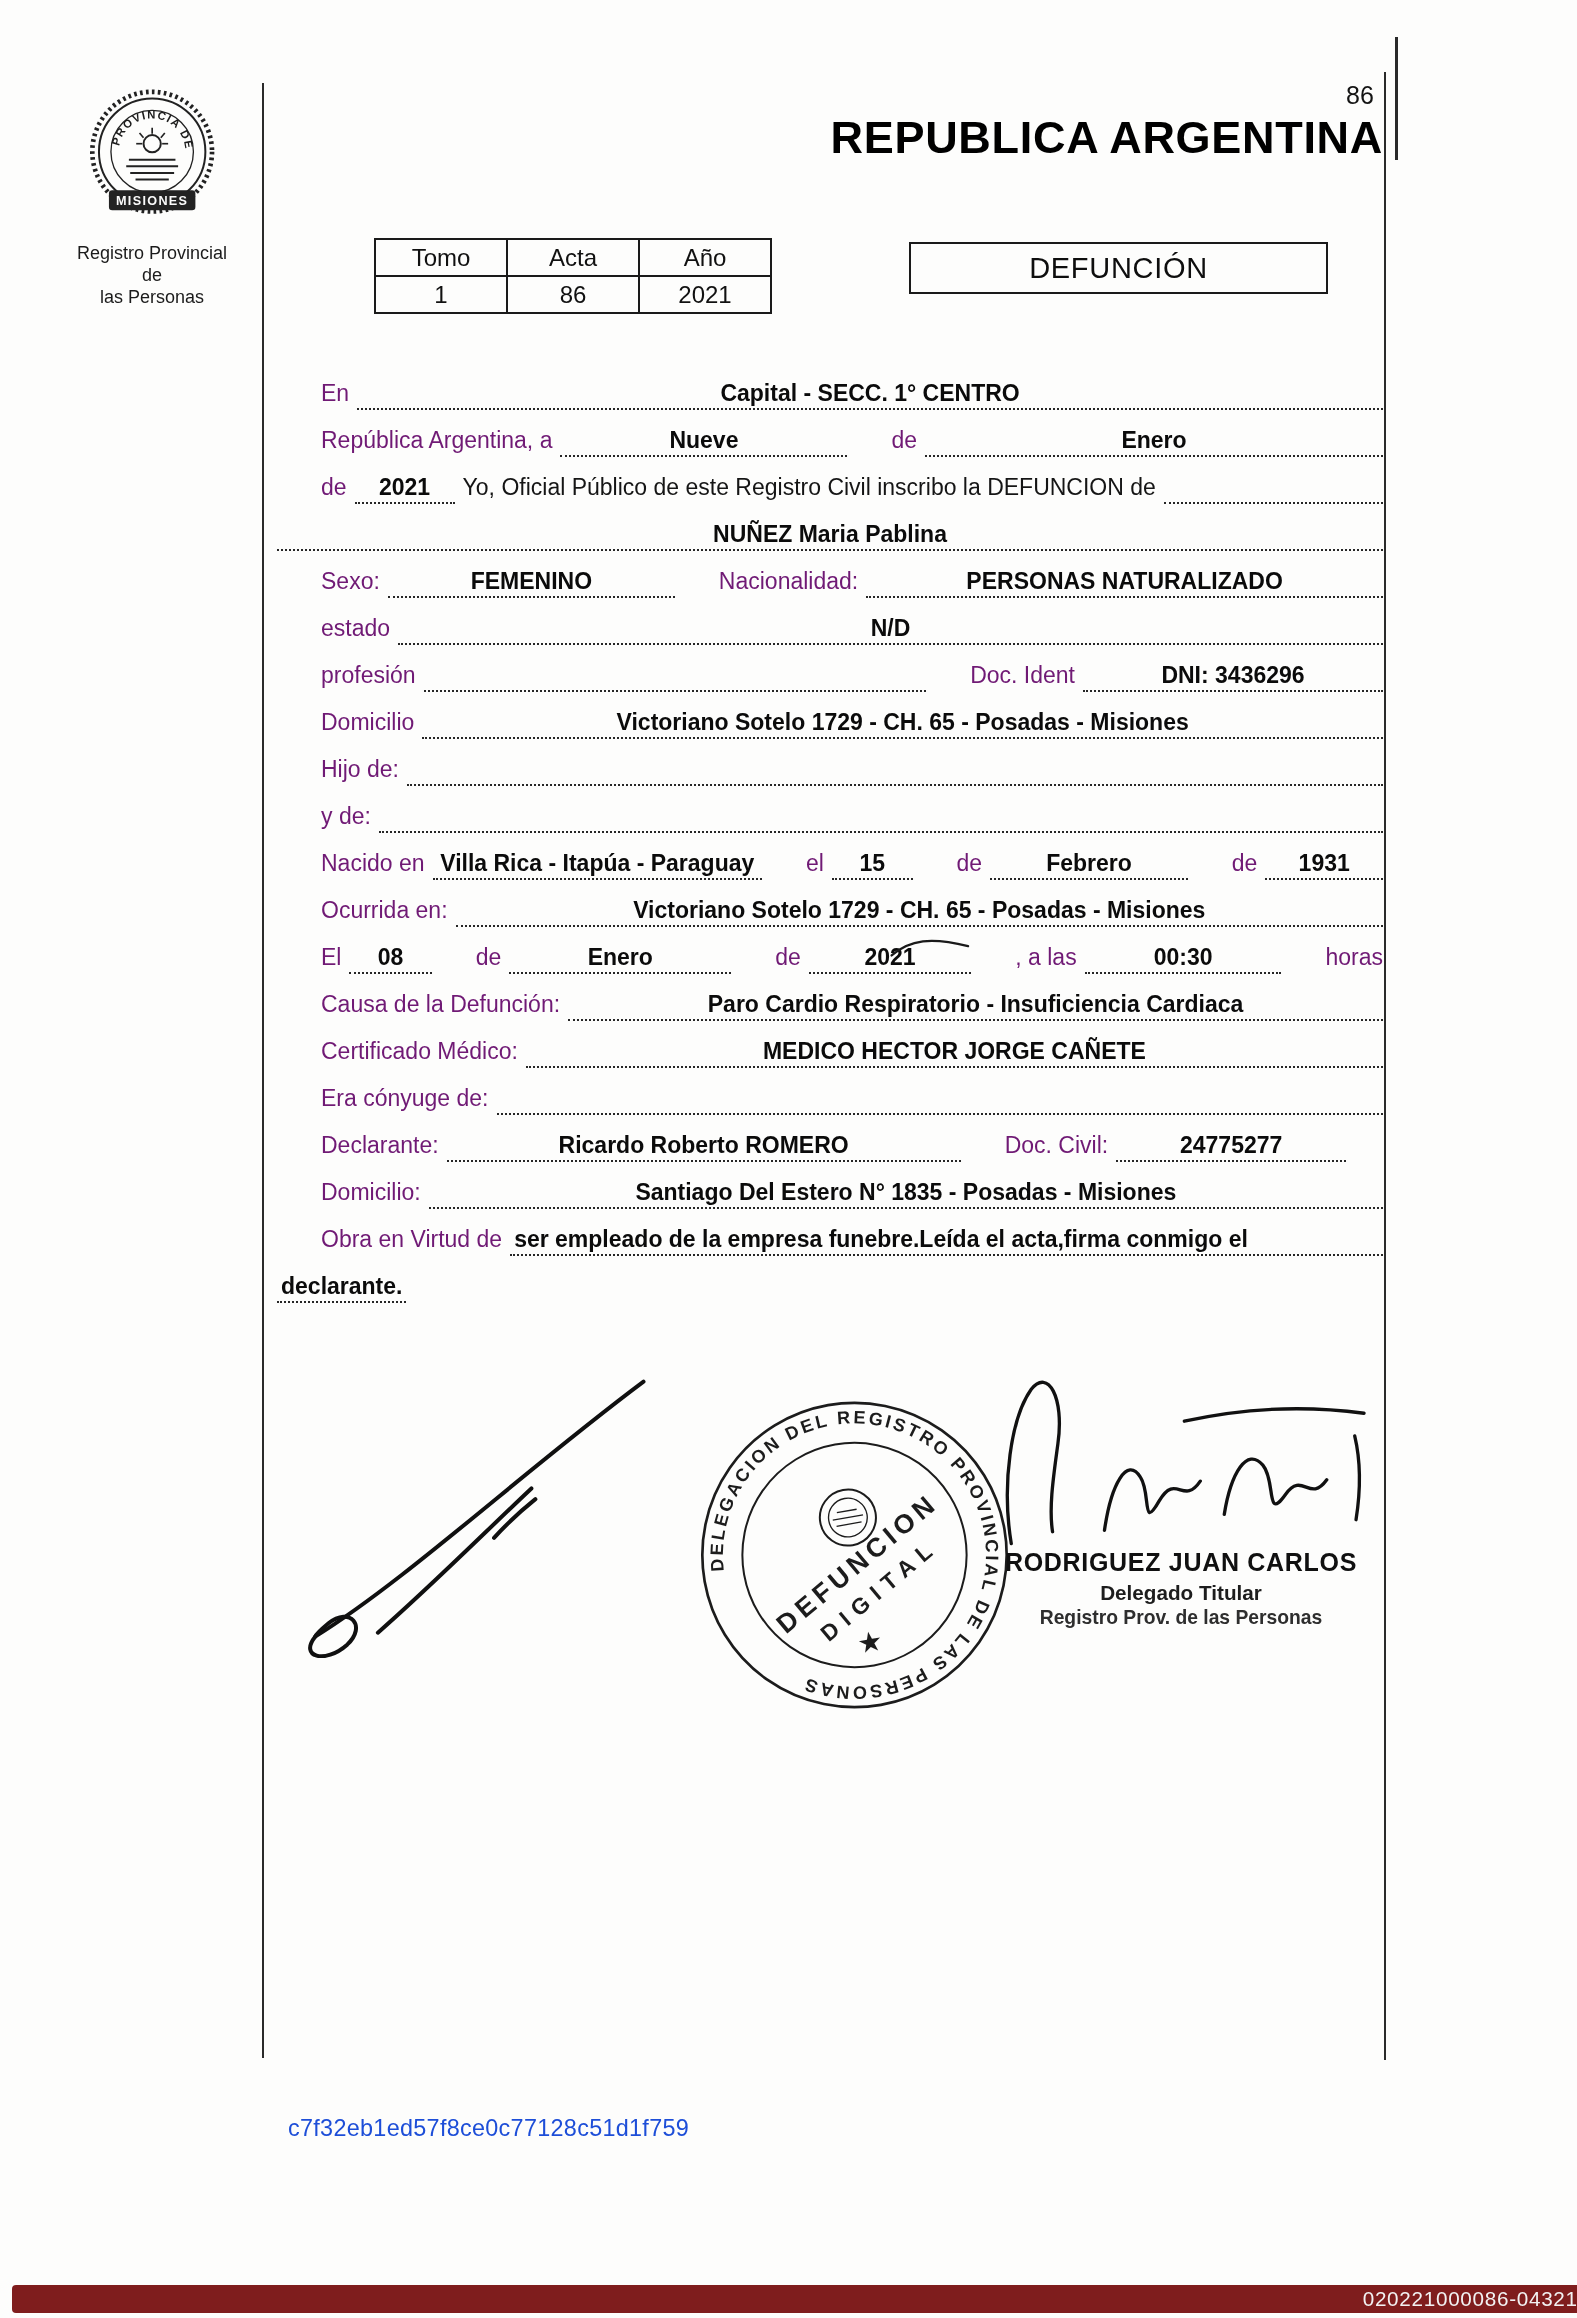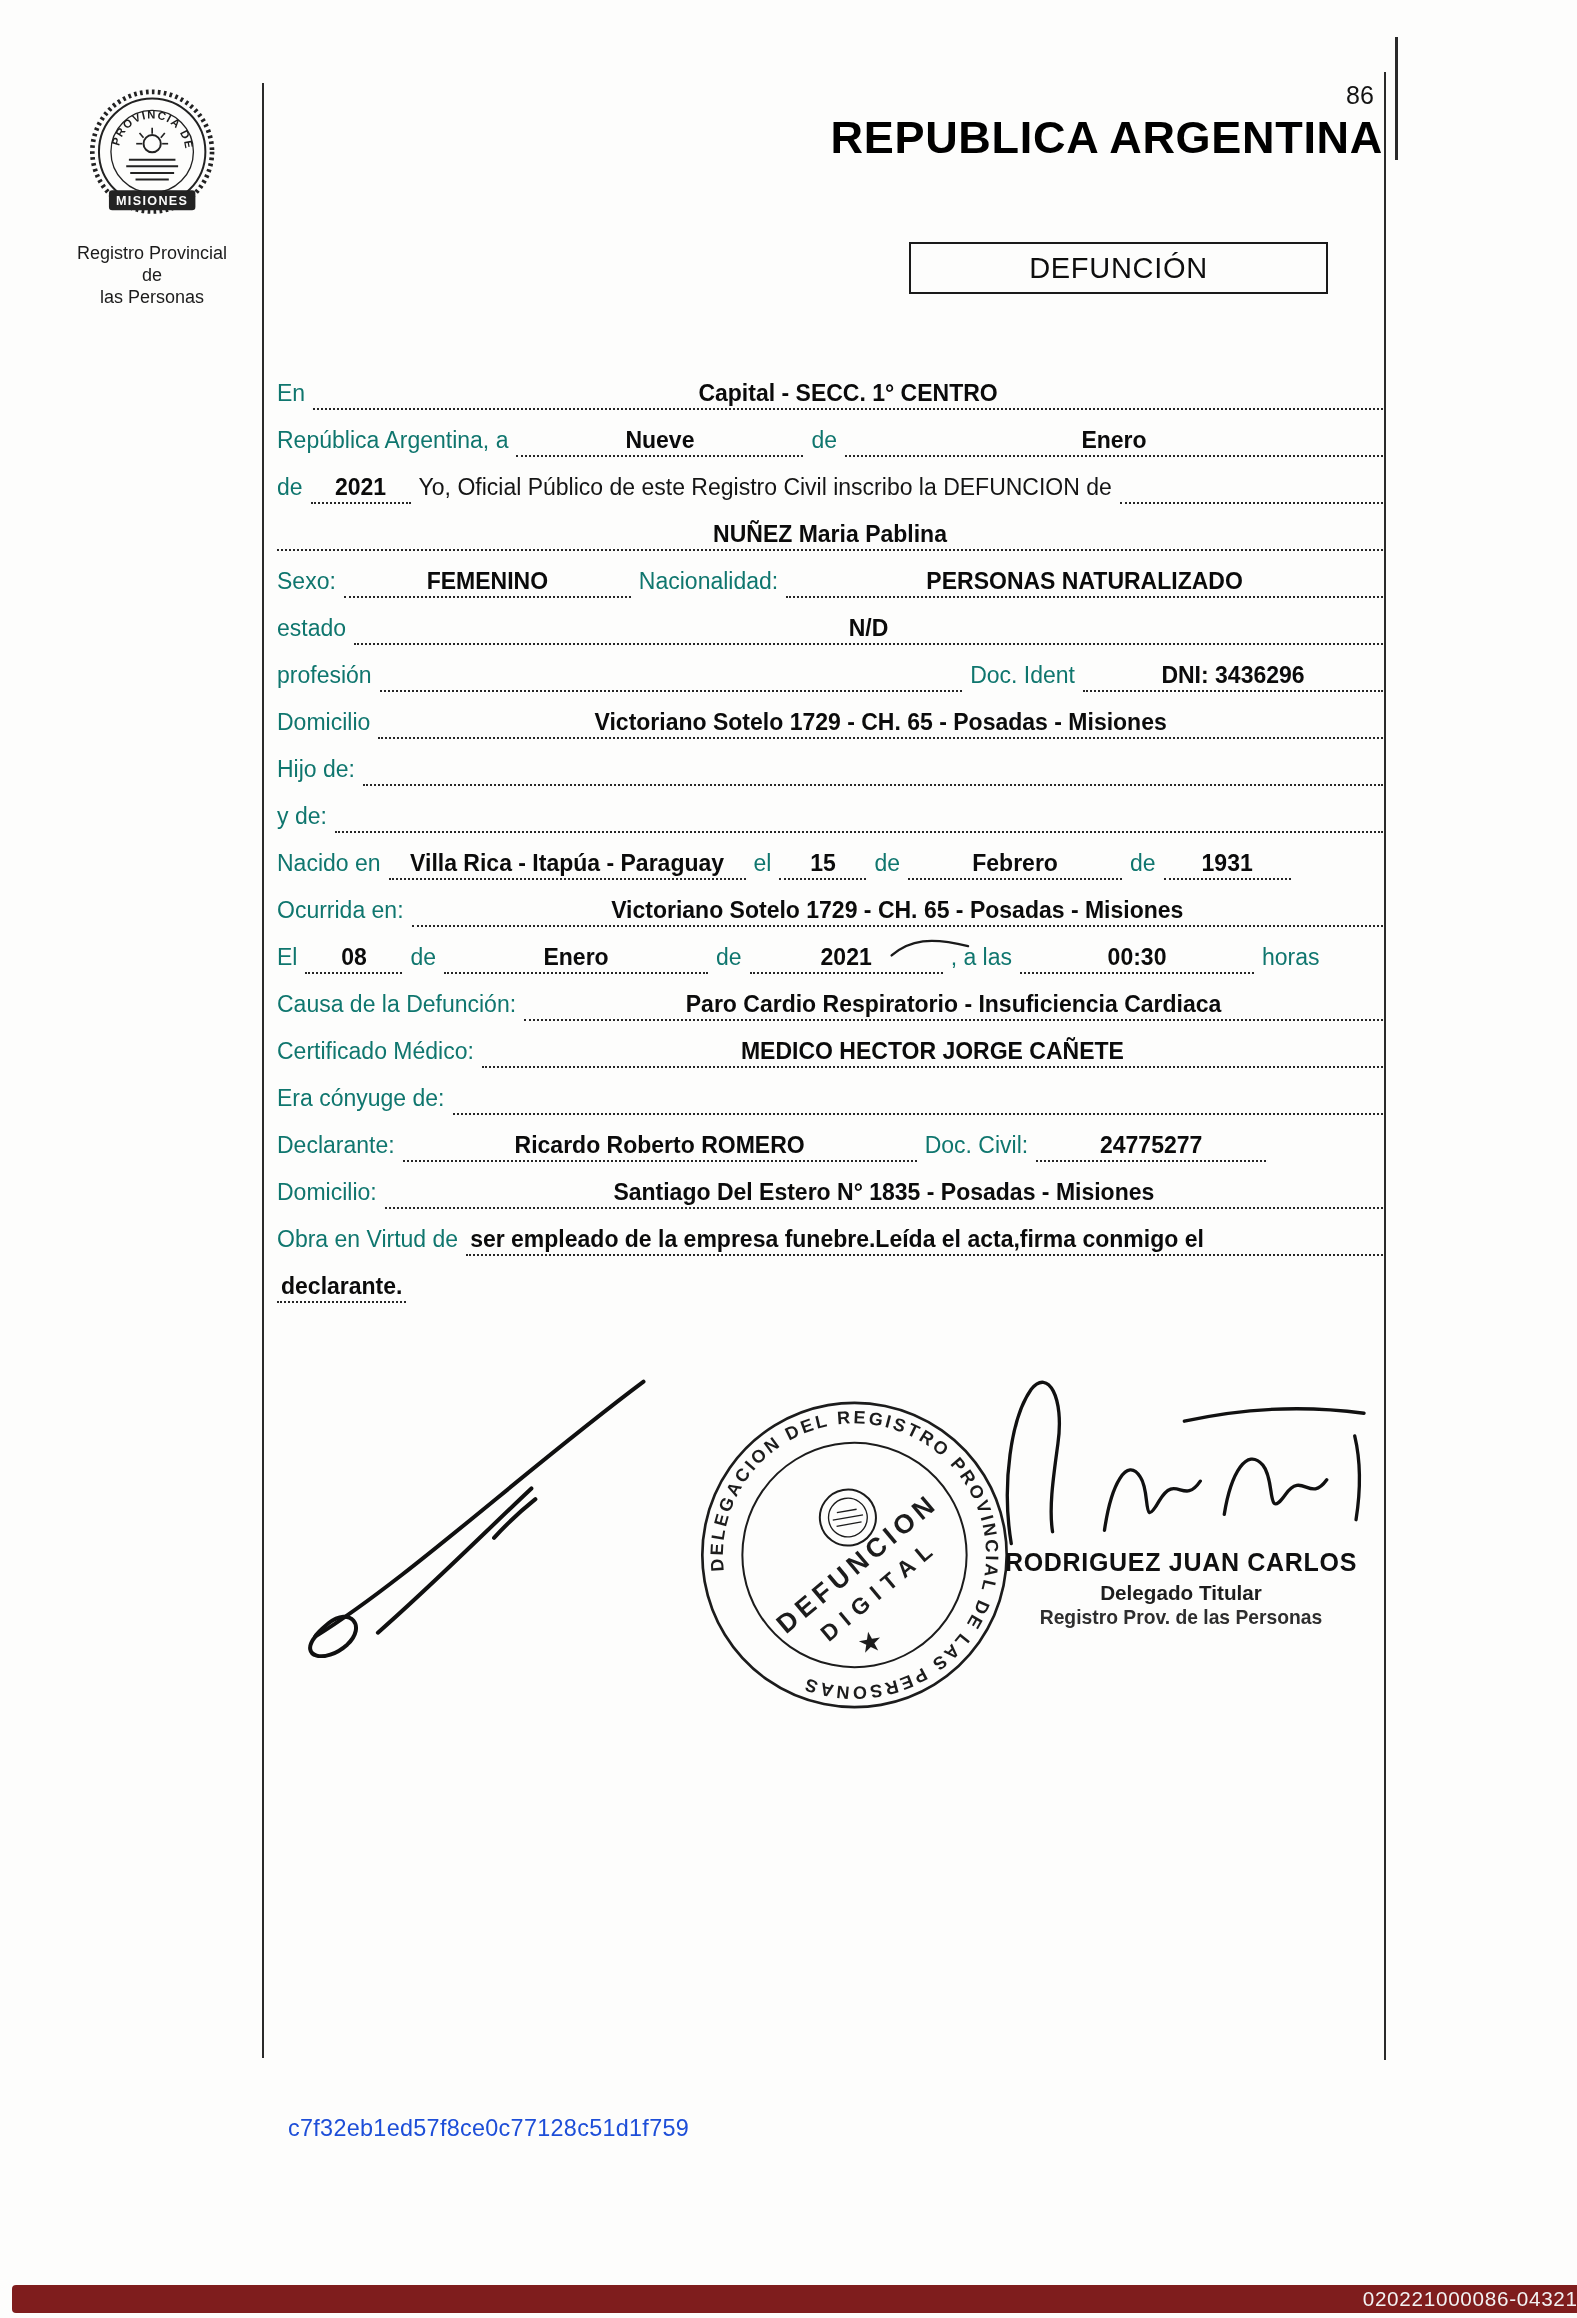--- a/index.html
+++ b/index.html
@@ -43,21 +43,21 @@
   .defuncion-box {
     position:absolute; left:909px; top:242px; width:419px; height:52px;
     border:2px solid #1a1a1a; display:flex; align-items:center; justify-content:center;
     font-size:29px; letter-spacing:0.7px; color:#0e0e0e;
   }
 
   
   .form { position:absolute; left:277px; top:363px; width:1106px; font-size:23px; }
   .row { display:flex; align-items:flex-end; height:47px; }
   .row > * + * { margin-left:8px; }
-  .lbl { white-space:nowrap; padding-bottom:2.7px; color:#0f766e; }
+  .lbl { white-space:nowrap; padding-bottom:2.7px; color:#701a75;margin-left:44px; }
   .mid { white-space:nowrap; padding-bottom:2.7px; color:#151515; }
   .fill {
     border-bottom:2px dotted #262626; text-align:center;
     font-weight:bold; color:#0b0b0b; padding:0 4px 0.7px 4px; min-width:40px;
   }
   .fill.flex { flex:1 1 auto; }
   .fill.auto { flex:0 0 auto; }
   .bold-run { text-align:left; }
 
   
@@ -120,20 +120,34 @@
       <text x="107" y="180" text-anchor="middle" font-size="19" font-weight="bold" fill="#fbfbfb" letter-spacing="2">MISIONES</text>
     </svg>
     <div class="logo-caption">
       <div>Registro Provincial de</div>
       <div>las Personas</div>
     </div>
   </div>
 
   <h1 class="title">REPUBLICA ARGENTINA</h1>
 
+  <table class="acta-table">
+    <tbody>
+        <tr>
+      <th>Tomo</th>
+      <th>Acta</th>
+      <th>Año</th>
+    </tr>
+    <tr>
+      <td>1</td>
+      <td>86</td>
+      <td>2021</td>
+    </tr>
+  </tbody>
+    </table>
 
   <div class="defuncion-box">
     <span>DEFUNCIÓN</span>
   </div>
 
   <div class="form">
 
     <div class="row">
       <span class="lbl">En</span>
       <span class="fill flex">Capital - SECC. 1° CENTRO</span>

